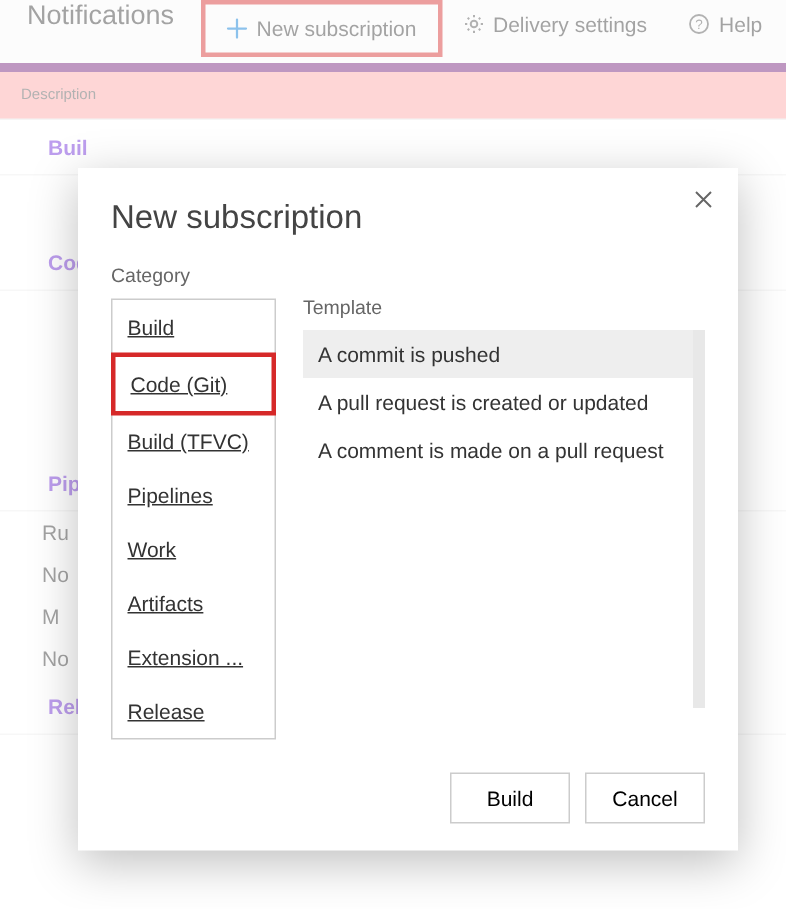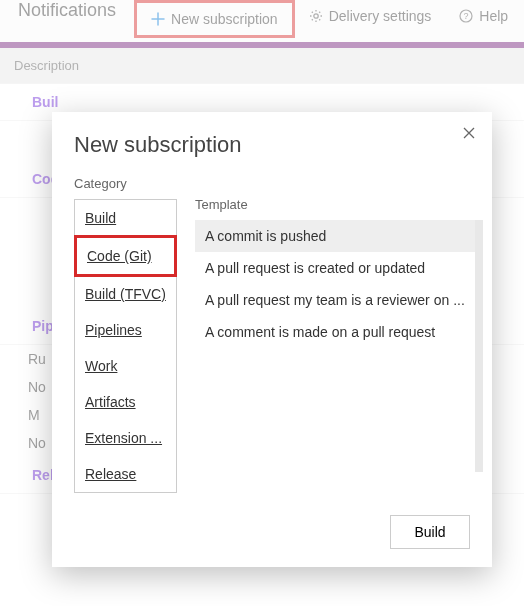--- a/index.html
+++ b/index.html
@@ -2,21 +2,21 @@
 <html><head>
 <meta charset="utf-8">
 <style>
 * { box-sizing: border-box; margin: 0; padding: 0; }
 body { font-family: "Segoe UI", sans-serif; font-size: 14px; color: #333; background: #fff; width: 524px; height: 606px; overflow: hidden; position: relative; }
 .toolbar { display: flex; align-items: flex-start; height: 48px; border-bottom: 6px solid #701a75; background: #f8f8f8; }
 .title { font-size: 18px; font-weight: 400; padding: 0 18px; color: #333; }
 .tbtn { display: flex; align-items: center; height: 32px; padding: 0 10px; margin: 0 4px; color: #333; cursor: pointer; font-size: 14px; }
 .tbtn .icon { margin-right: 6px; display: inline-flex; }
 .newsub-wrap { border: 3px solid #d62929; }
-.desc-bar { background: #e5e5e5; padding: 10px 14px; font-size: 13px; color: #555; border-bottom: 1px solid #e8e8e8; }
+.desc-bar { background: #fca5a5; padding: 10px 14px; font-size: 10px; color: #555; border-bottom: 1px solid #e8e8e8; }
 .bg-section { padding: 10px 32px; font-size: 14px; color: #6d28d9; border-bottom: 1px solid #eee; font-weight: bold; }
 .bg-row { padding: 6px 14px; font-size: 14px; color: #333; }
 .bg-indent { padding-left: 28px; }
 .overlay { position: absolute; inset: 0; background: rgba(255,255,255,0.55); }
 .modal { position: absolute; left: 52px; top: 112px; width: 440px; background: #fff; box-shadow: 0 8px 30px rgba(0,0,0,0.25); padding: 20px 22px 18px 22px; }
 .modal-close { position: absolute; top: 14px; right: 16px; cursor: pointer; color: #666; }
 .modal-title { font-size: 22px; font-weight: 300; color: #444; margin-bottom: 18px; }
 .cols { display: flex; gap: 18px; align-items: center; }
 .col-left { width: 110px; }
 .col-right { flex: 1; position: relative; }
@@ -102,23 +102,23 @@
         <div class="cat-item">Artifacts</div>
         <div class="cat-item">Extension ...</div>
         <div class="cat-item">Release</div>
       </div>
     </div>
     <div class="col-right">
       <div class="col-head">Template</div>
       <div class="tpl-wrap">
         <div class="tpl-item selected">A commit is pushed</div>
         <div class="tpl-item">A pull request is created or updated</div>
-        <div class="tpl-item">A pull request my team is a reviewer on ...</div>
         <div class="tpl-item">A comment is made on a pull request</div>
         <div class="scroll-thumb-top"></div>
         <div class="scroll-thumb-bot"></div>
       </div>
     </div>
   </div>
   <div class="modal-actions">
     <button class="btn">Build</button>
+    <button class="btn">Cancel</button>
   </div>
 </div>
 
 </body></html>

